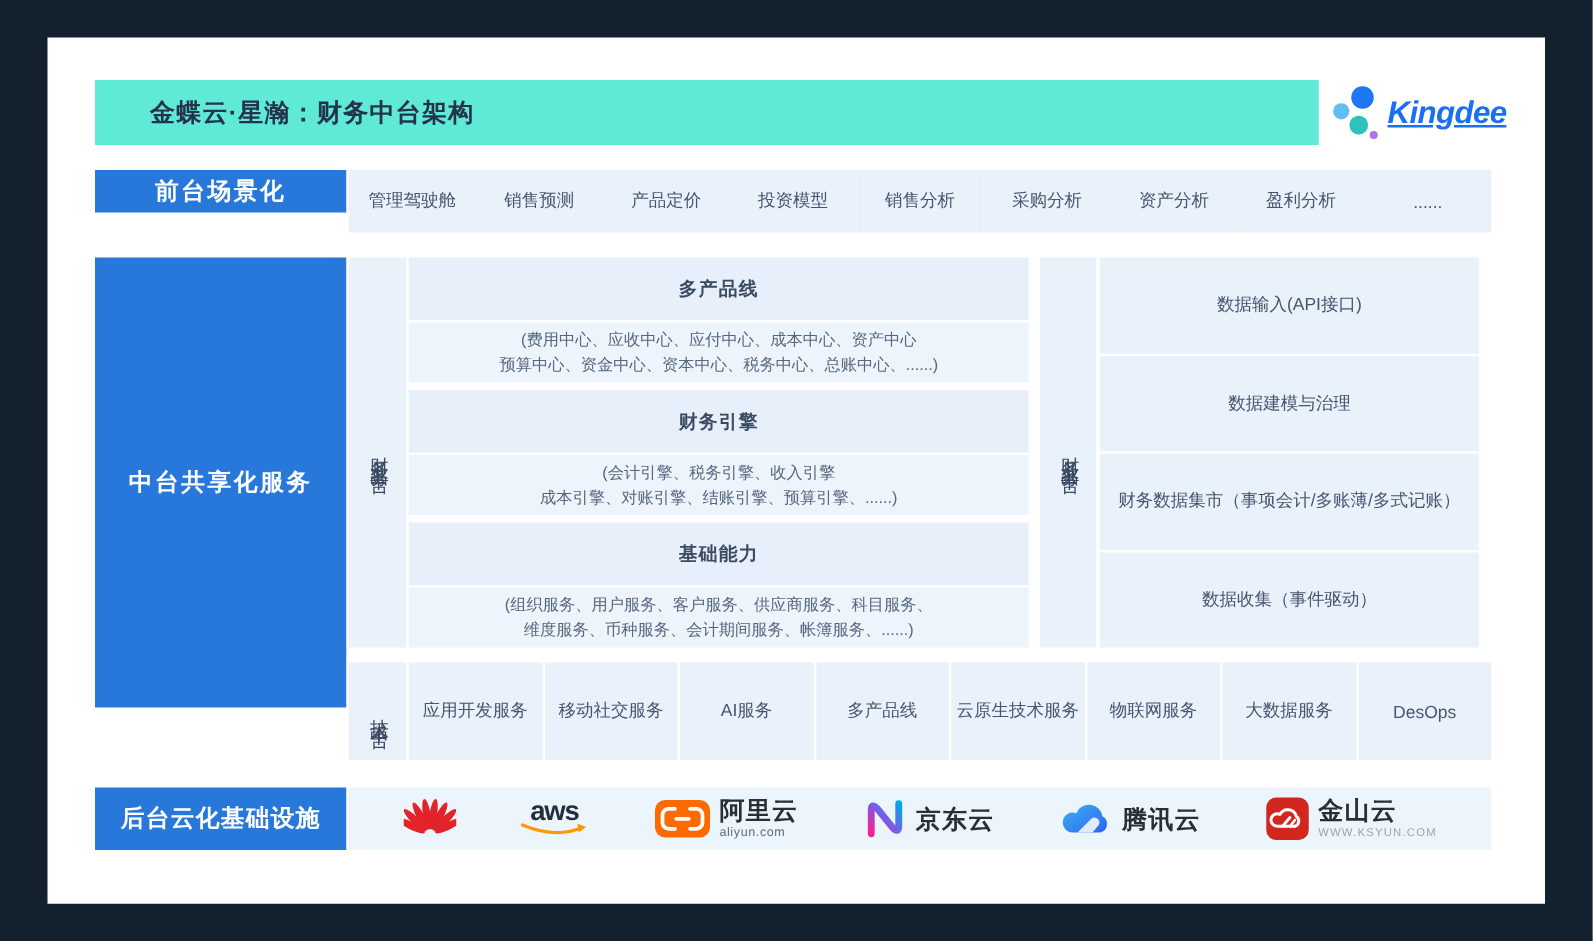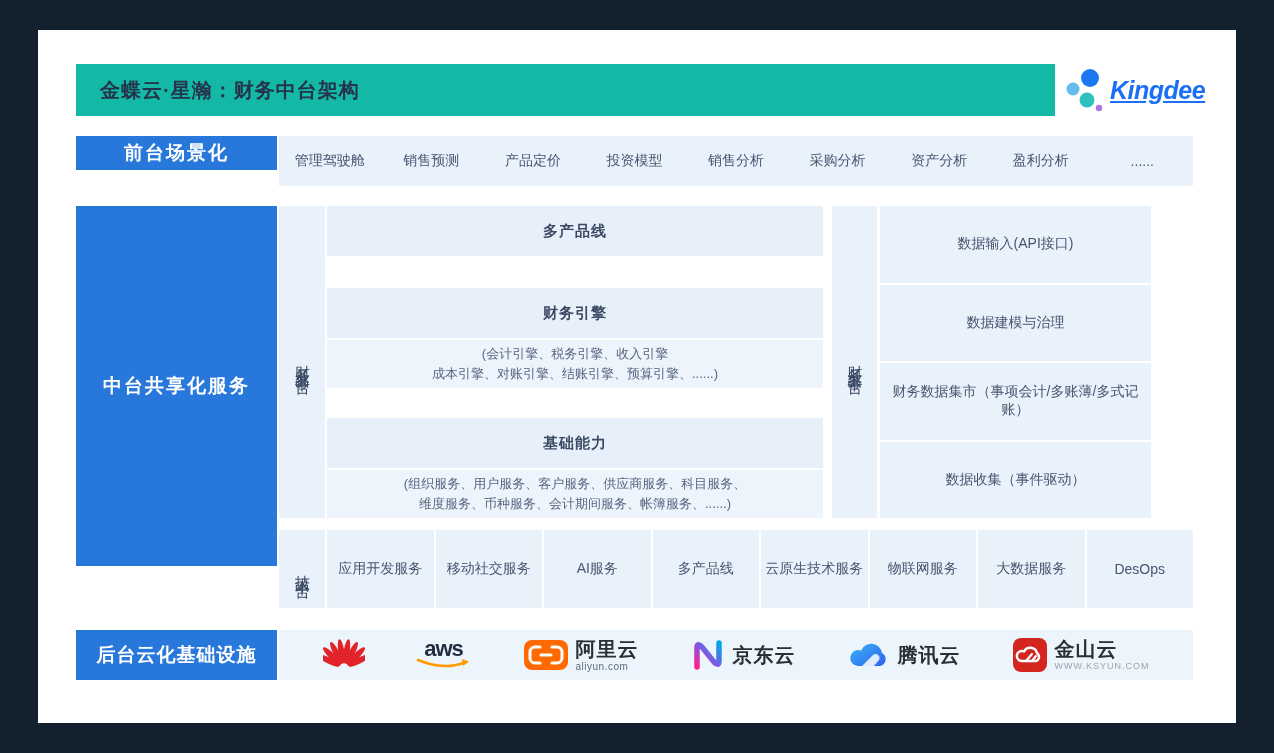--- a/index.html
+++ b/index.html
@@ -1,22 +1,22 @@
 <!DOCTYPE html>
 <html><head>
 <meta charset="utf-8">
 <style>
   html,body{margin:0;padding:0;}
   body{font-family:"Liberation Sans","DejaVu Sans",sans-serif;background:#13202e;}
   .stage{position:relative;width:1274px;height:753px;background:#13202e;overflow:hidden;}
   .card{position:absolute;left:38px;top:30px;width:1198px;height:693px;background:#ffffff;}
 
   
-  .hbar{position:absolute;left:38px;top:34px;width:979px;height:52px;background:#14b8a6;
-        display:flex;align-items:center;padding-left:24px;box-sizing:border-box;}
+  .hbar{position:absolute;left:38px;top:34px;width:979px;height:52px;background:#5eead4;
+        display:flex;align-items:center;padding-left:44px;box-sizing:border-box;}
   .title{font-size:20px;font-weight:700;color:#25334a;letter-spacing:1px;}
   .logo{position:absolute;left:1028px;top:32px;width:150px;height:56px;display:flex;align-items:center;gap:6px;}
   .logo-word{font-size:25px;font-weight:800;font-style:italic;color:#1b6ff5;letter-spacing:-0.5px;text-decoration:underline;}
 
   
   .blue-label{background:#2878db;color:#ffffff;display:flex;align-items:center;justify-content:center;
               font-size:19px;font-weight:700;letter-spacing:2px;}
 
   
   .front-label{position:absolute;left:38px;top:106px;width:201px;height:34px;}
@@ -32,21 +32,21 @@
   .vstrip-biz-r{left:794px;top:176px;width:45px;height:312px;}
   .vstrip-tech{left:241px;top:500px;width:46px;height:78px;}
 
   .group-col{position:absolute;left:289px;top:176px;width:496px;height:312px;display:flex;flex-direction:column;}
   .blk-h{height:50px;background:#e7f0fa;display:flex;align-items:center;justify-content:center;
          font-size:15px;font-weight:700;color:#3b4b64;letter-spacing:1px;}
   .blk-d{height:48px;background:#edf4fc;display:flex;flex-direction:column;align-items:center;justify-content:center;
          font-size:13px;color:#56677f;line-height:1.55;text-align:center;}
   .gap2{height:2px;} .gap6{height:6px;flex:1;}
 
-  .data-col{position:absolute;left:842px;top:176px;width:271px;height:312px;display:flex;flex-direction:column;gap:2px;}
+  .data-col{position:absolute;left:842px;top:176px;width:303px;height:312px;display:flex;flex-direction:column;gap:2px;}
   .data-item{flex:1;background:#e9f1fa;display:flex;align-items:center;justify-content:center;
              font-size:14px;color:#46566f;text-align:center;padding:0 6px;}
 
   .tech-cells{position:absolute;left:289px;top:500px;width:866px;height:78px;display:flex;gap:2px;}
 
   
   .infra-label{position:absolute;left:38px;top:600px;width:201px;height:50px;letter-spacing:1px;}
   .infra-strip{position:absolute;left:241px;top:600px;width:914px;height:50px;background:#edf5fc;
                display:flex;align-items:center;justify-content:space-around;padding:7px 18px;box-sizing:border-box;}
   .vendor{display:flex;align-items:center;gap:7px;}
@@ -90,20 +90,24 @@
 
     <div class="blue-label mid-blue">中台共享化服务</div>
 
     <div class="vstrip vstrip-biz-l">
       <span class="vtext">财务业务中台</span>
     </div>
 
     <div class="group-col">
       <div class="blk-h">多产品线</div>
       <div class="gap2"></div>
+      <div class="blk-d">
+        <span>(费用中心、应收中心、应付中心、成本中心、资产中心</span>
+        <span>预算中心、资金中心、资本中心、税务中心、总账中心、......)</span>
+      </div>
       <div class="gap6"></div>
       <div class="blk-h">财务引擎</div>
       <div class="gap2"></div>
       <div class="blk-d">
         <span>(会计引擎、税务引擎、收入引擎</span>
         <span>成本引擎、对账引擎、结账引擎、预算引擎、......)</span>
       </div>
       <div class="gap6"></div>
       <div class="blk-h">基础能力</div>
       <div class="gap2"></div>

